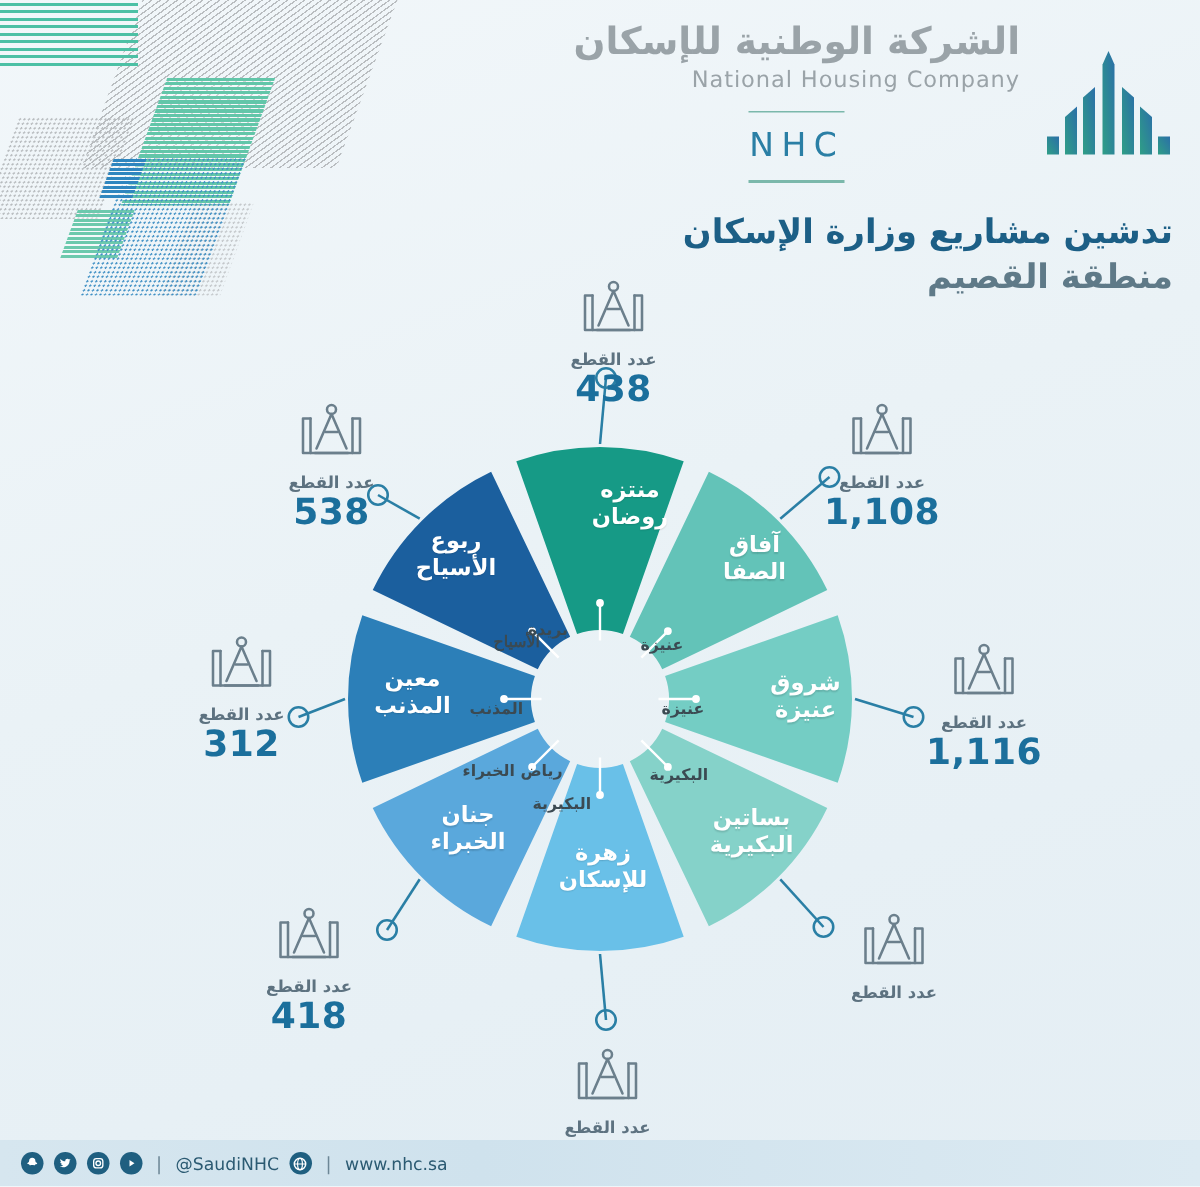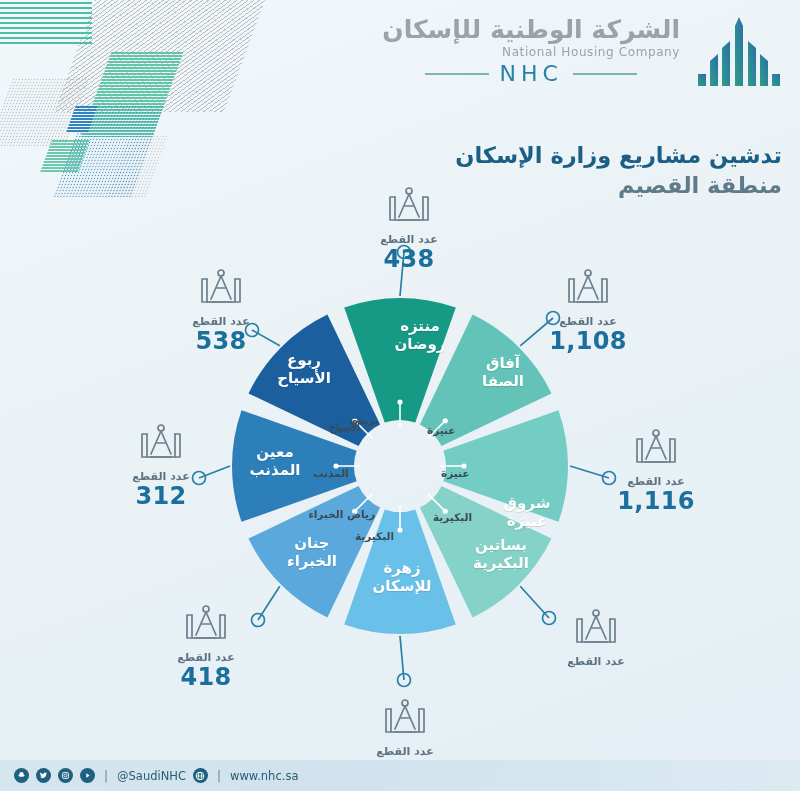--- a/index.html
+++ b/index.html
@@ -57,23 +57,23 @@
   }
 
   
   .header { position: absolute; right: 18px; top: 14px; display: flex; align-items: center; gap: 16px; }
   .brand-txt { text-align: right; }
   .brand-ar {
     font-size: 25px; color: #9aa3a8; font-weight: 700;
     direction: rtl; letter-spacing: .5px; line-height: 1.15;
   }
   .brand-en {
-    font-size: 12px; color: #9aa3a8; letter-spacing: .6px; line-height: 1.4;
-  }
-  .nhc-row { display: flex; align-items: center; justify-content: center; gap: 10px; margin-top: 0; }
+    font-size: 15px; color: #9aa3a8; letter-spacing: .6px; line-height: 1.4;
+  }
+  .nhc-row { display: flex; align-items: center; justify-content: center; gap: 10px; margin-top: 10px; flex-direction: column; }
   .nhc-rule { width: 64px; height: 1.5px; background: #7bb8ab; }
   .nhc-txt { font-size: 22px; color: #2a7fa5; letter-spacing: 5px; font-weight: 400; }
   .logo-mark { width: 86px; height: 74px; }
 
   
   .title-block { position: absolute; right: 18px; top: 140px; text-align: right; direction: rtl; }
   .title-1 { font-size: 22.5px; font-weight: 700; color: #1c5f86; line-height: 1.35; }
   .title-2 { font-size: 22.5px; font-weight: 700; color: #5f7a88; line-height: 1.35; }
 
   
@@ -206,21 +206,21 @@
         <circle cx="354.74516600406093" cy="511.25483399593907" r="2.6" fill="#ffffff"></circle>
         <line x1="361" y1="466" x2="336" y2="466" stroke="#ffffff" stroke-width="1.6"></line>
         <circle cx="336" cy="466" r="2.6" fill="#ffffff"></circle>
         <line x1="372.42283553372465" y1="438.42283553372465" x2="354.74516600406093" y2="420.74516600406093" stroke="#ffffff" stroke-width="1.6"></line>
         <circle cx="354.74516600406093" cy="420.74516600406093" r="2.6" fill="#ffffff"></circle>
       </g>
   </svg>
 
   <div class="seg-label" style="left:380px;top:318px;width:80px;">منتزه روضان</div>
   <div class="seg-label" style="left:468px;top:355px;width:70px;">آفاق الصفا</div>
-  <div class="seg-label" style="left:489px;top:447px;width:76px;margin-top:48px;">شروق عنيزة</div>
+  <div class="seg-label" style="left:499px;top:447px;width:76px;">شروق عنيزة</div>
   <div class="seg-label" style="left:455px;top:537px;width:92px;">بساتين البكيرية</div>
   <div class="seg-label" style="left:362px;top:560px;width:80px;">زهرة للإسكان</div>
   <div class="seg-label" style="left:270px;top:535px;width:84px;">جنان الخبراء</div>
   <div class="seg-label" style="left:233px;top:444px;width:84px;">معين المذنب</div>
   <div class="seg-label" style="left:262px;top:352px;width:84px;">ربوع الأسياح</div>
 
   <div class="city-label" style="left:352px;top:414px;">بريدة</div>
   <div class="city-label" style="left:427px;top:424px;">عنيزة</div>
   <div class="city-label" style="left:441px;top:467px;">عنيزة</div>
   <div class="city-label" style="left:433px;top:511px;">البكيرية</div>

